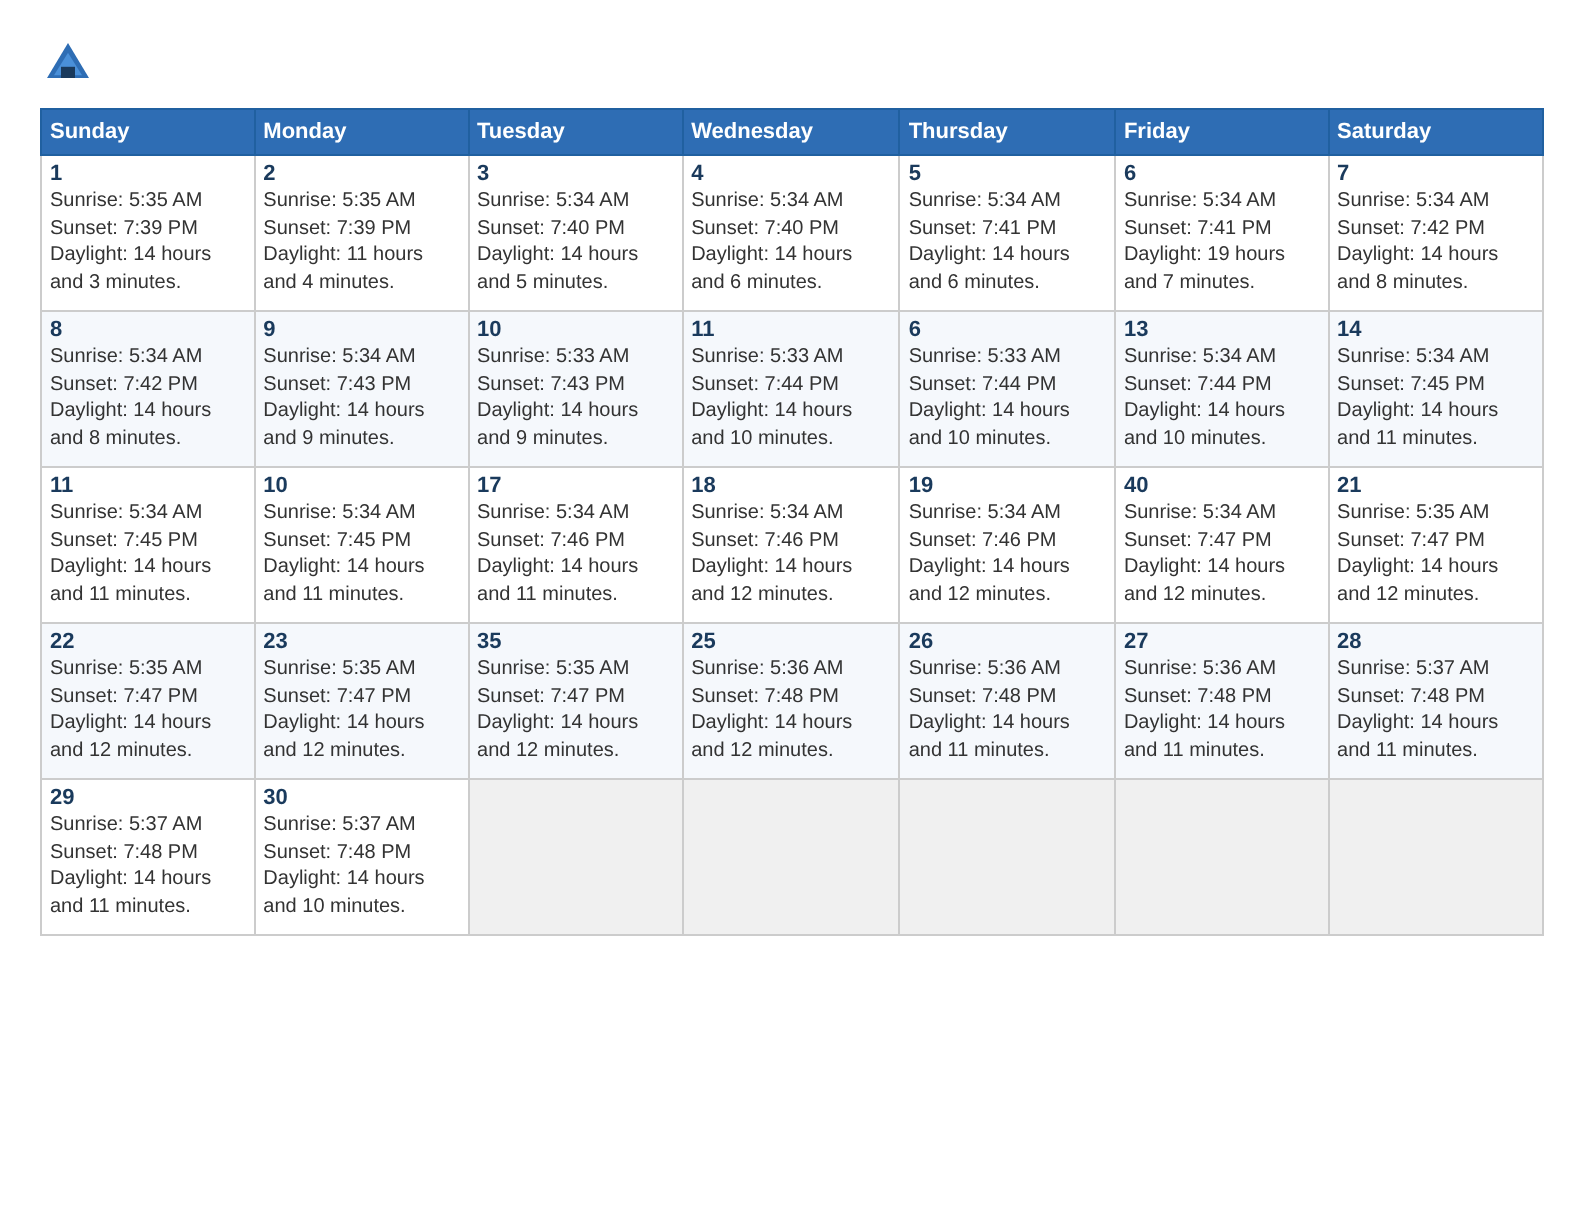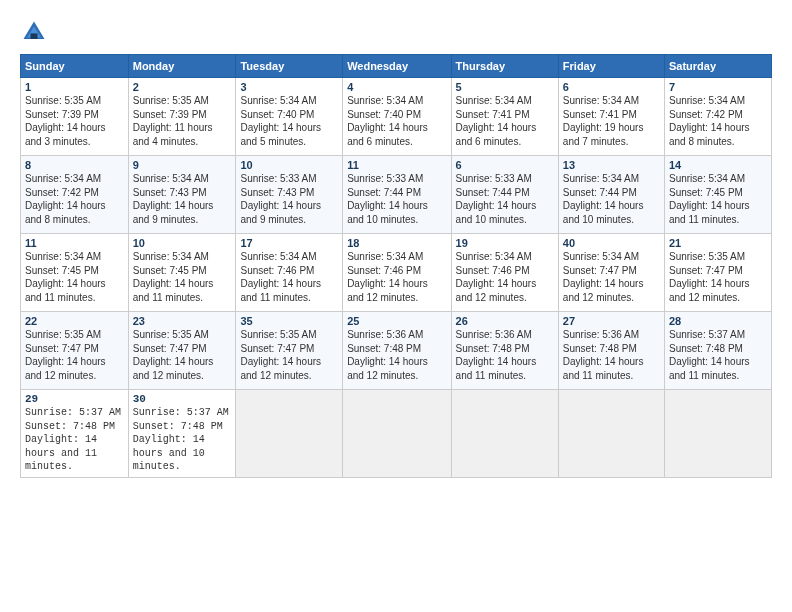--- a/index.html
+++ b/index.html
@@ -86,21 +86,20 @@
     .day-info {
       font-size: 10px;
       color: #333;
       line-height: 1.35;
     }
     .empty {
       background: #f0f0f0 !important;
     }
     .last-row td {
       height: 60px;
-      font-family: Liberation Mono, monospace;
     }
   </style>
 </head>
 <body>
 
 <div class="page">
   <div class="header">
     <div class="logo">
       <svg class="logo-icon" viewBox="0 0 40 40">
         <polygon points="20,5 35,30 5,30" fill="#2e6db4"></polygon>

